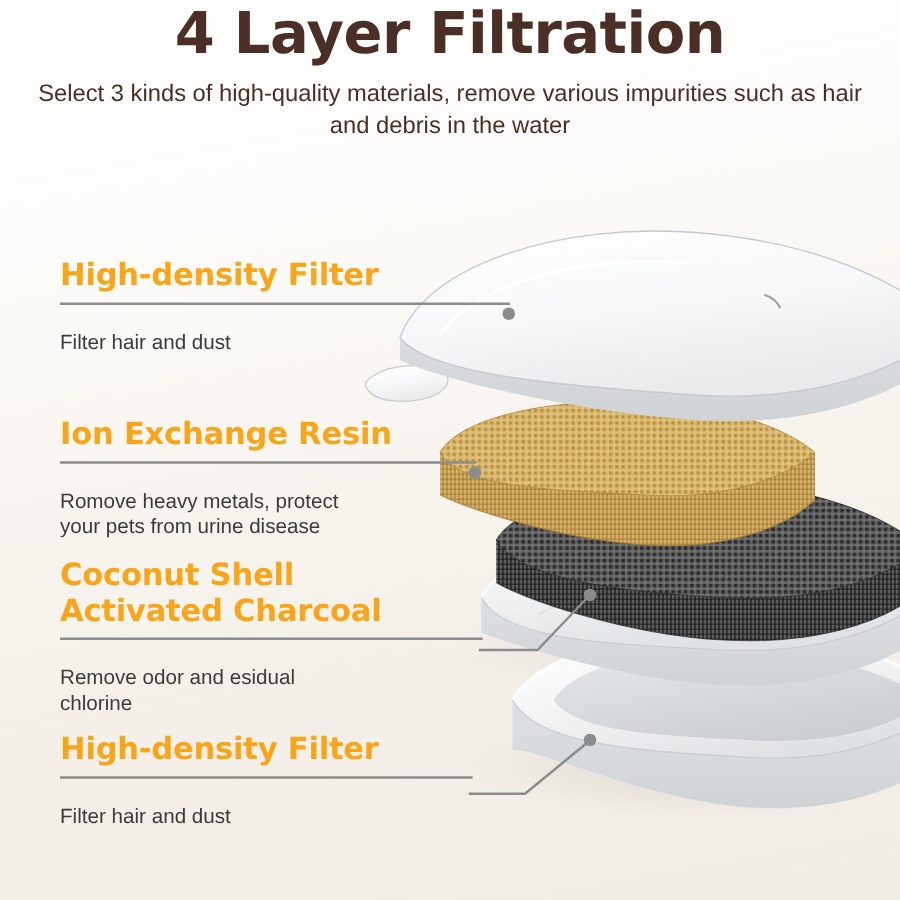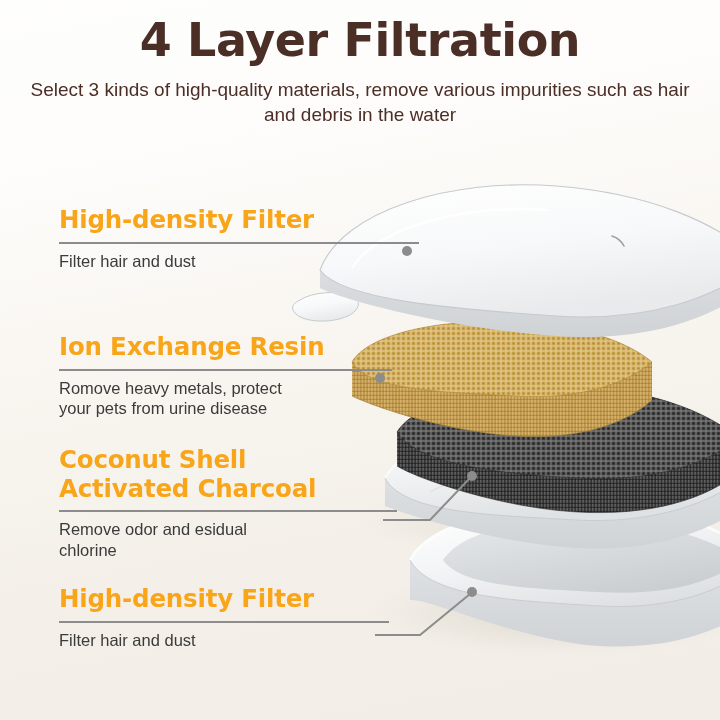--- a/index.html
+++ b/index.html
@@ -25,21 +25,20 @@
   
   .header {
     position: absolute;
     left: 0;
     top: 0;
     width: 720px;
     text-align: center;
   }
   .title {
     margin: 0;
-    padding-top: 14px;
     font-size: 46px;
     line-height: 1.16;
     font-weight: 700;
     letter-spacing: -0.4px;
     color: #4b2e26;
     font-family: "DejaVu Sans", sans-serif;
   }
   .subtitle {
     margin: 0;
     padding-top: 10px;
@@ -59,42 +58,42 @@
     left: 0;
     top: 0;
     width: 720px;
     height: 720px;
     pointer-events: none;
   }
 
   
   .callout {
     position: absolute;
-    left: 59px;
+    left: 48px;
   }
   .callout-title {
     margin: 0;
     font-size: 24.5px;
     line-height: 1.17;
     font-weight: 700;
     color: #f9a51a;
     letter-spacing: -0.2px;
     white-space: pre-line;
     font-family: "DejaVu Sans", sans-serif;
   }
   .callout-rule {
     display: block;
     height: 2px;
     background: #8c8c8c;
     border: 0;
     margin: 7px 0 0 0;
   }
   .callout-desc {
     margin: 0;
-    padding-top: 7px;
+    padding-top: 20px;
     font-size: 16.5px;
     line-height: 1.26;
     color: #3b3b3b;
     white-space: pre-line;
     font-family: "Liberation Sans", sans-serif;
   }
 
   .c1 { top: 206px; }
   .c2 { top: 333px; }
   .c3 { top: 446px; }

